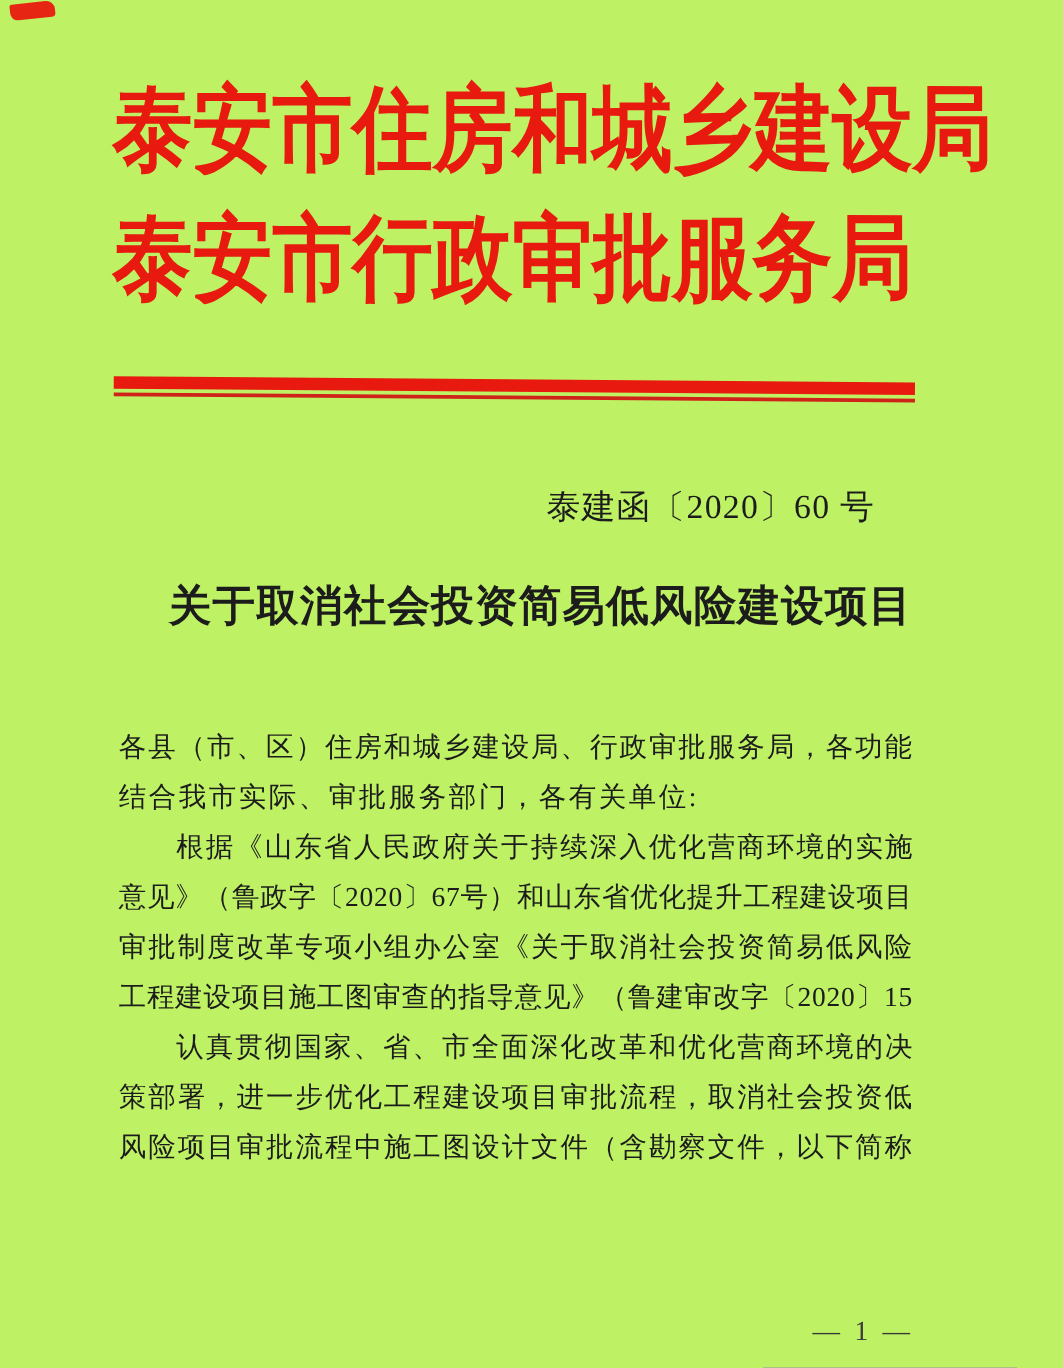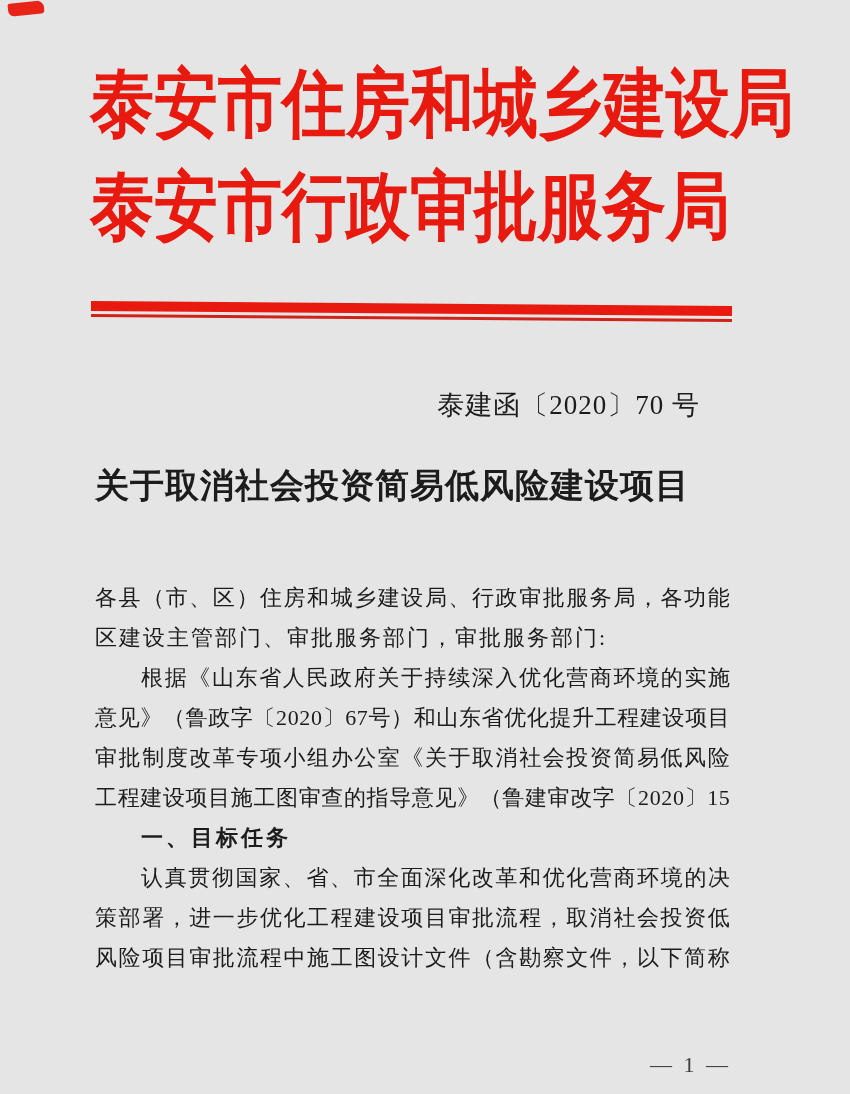--- a/index.html
+++ b/index.html
@@ -1,21 +1,21 @@
 <!DOCTYPE html>
 <html style="--red: #e8190e;"><head>
 <meta charset="utf-8">
 <style>
   html, body { margin: 0; padding: 0; background: #9a9a9a; }
   .page {
     position: relative;
     width: 850px;
     height: 1094px;
     margin: 0 auto;
-    background: #e5e5e5;
+    background: #bef264;
     overflow: hidden;
     font-family: "Liberation Serif", "DejaVu Serif", serif;
     color: #1c1c1c;
   }
 
   
   .corner-mark {
     position: absolute;
     left: 8px; top: 2px;
     width: 36px; height: 13px;
@@ -67,21 +67,21 @@
     right: 150px;
     font-size: 27px;
     letter-spacing: 1px;
     white-space: nowrap;
   }
 
   .title {
     position: absolute;
     left: 95px; top: 462px;
     width: 635px;
-    text-align: left;
+    text-align: right;
     font-weight: 700;
     font-size: 34px;
     line-height: 47px;
     letter-spacing: 1px;
   }
 
   .body-text {
     position: absolute;
     left: 95px; top: 578px;
     width: 635px;
@@ -125,21 +125,21 @@
   <div class="corner-mark"></div>
 
   <div class="header">
     <span class="header-line">泰安市住房和城乡建设局</span>
     <span class="header-line">泰安市行政审批服务局</span>
   </div>
 
   <div class="red-rule-thick"></div>
   <div class="red-rule-thin"></div>
 
-  <div class="doc-number">泰建函〔2020〕70 号</div>
+  <div class="doc-number">泰建函〔2020〕60 号</div>
 
   <div class="title">
     <div>关于取消社会投资简易低风险建设项目</div>
   </div>
 
   <div class="body-text">
 
   <div class="line fill">
         <span>各</span>
         <span>县</span>
@@ -162,21 +162,21 @@
         <span>审</span>
         <span>批</span>
         <span>服</span>
         <span>务</span>
         <span>局</span>
         <span>，</span>
         <span>各</span>
         <span>功</span>
         <span>能</span>
       </div>
-      <div class="line">区建设主管部门、审批服务部门，审批服务部门:</div>
+      <div class="line">结合我市实际、审批服务部门，各有关单位:</div>
       <div class="line indent fill">
         <span>根</span>
         <span>据</span>
         <span>《</span>
         <span>山</span>
         <span>东</span>
         <span>省</span>
         <span>人</span>
         <span>民</span>
         <span>政</span>
@@ -285,21 +285,20 @@
         <span>字</span>
         <span>〔</span>
         <span>2</span>
         <span>0</span>
         <span>2</span>
         <span>0</span>
         <span>〕</span>
         <span>1</span>
         <span>5</span>
       </div>
-      <div class="line indent bold">一、目标任务</div>
       <div class="line indent fill">
         <span>认</span>
         <span>真</span>
         <span>贯</span>
         <span>彻</span>
         <span>国</span>
         <span>家</span>
         <span>、</span>
         <span>省</span>
         <span>、</span>

